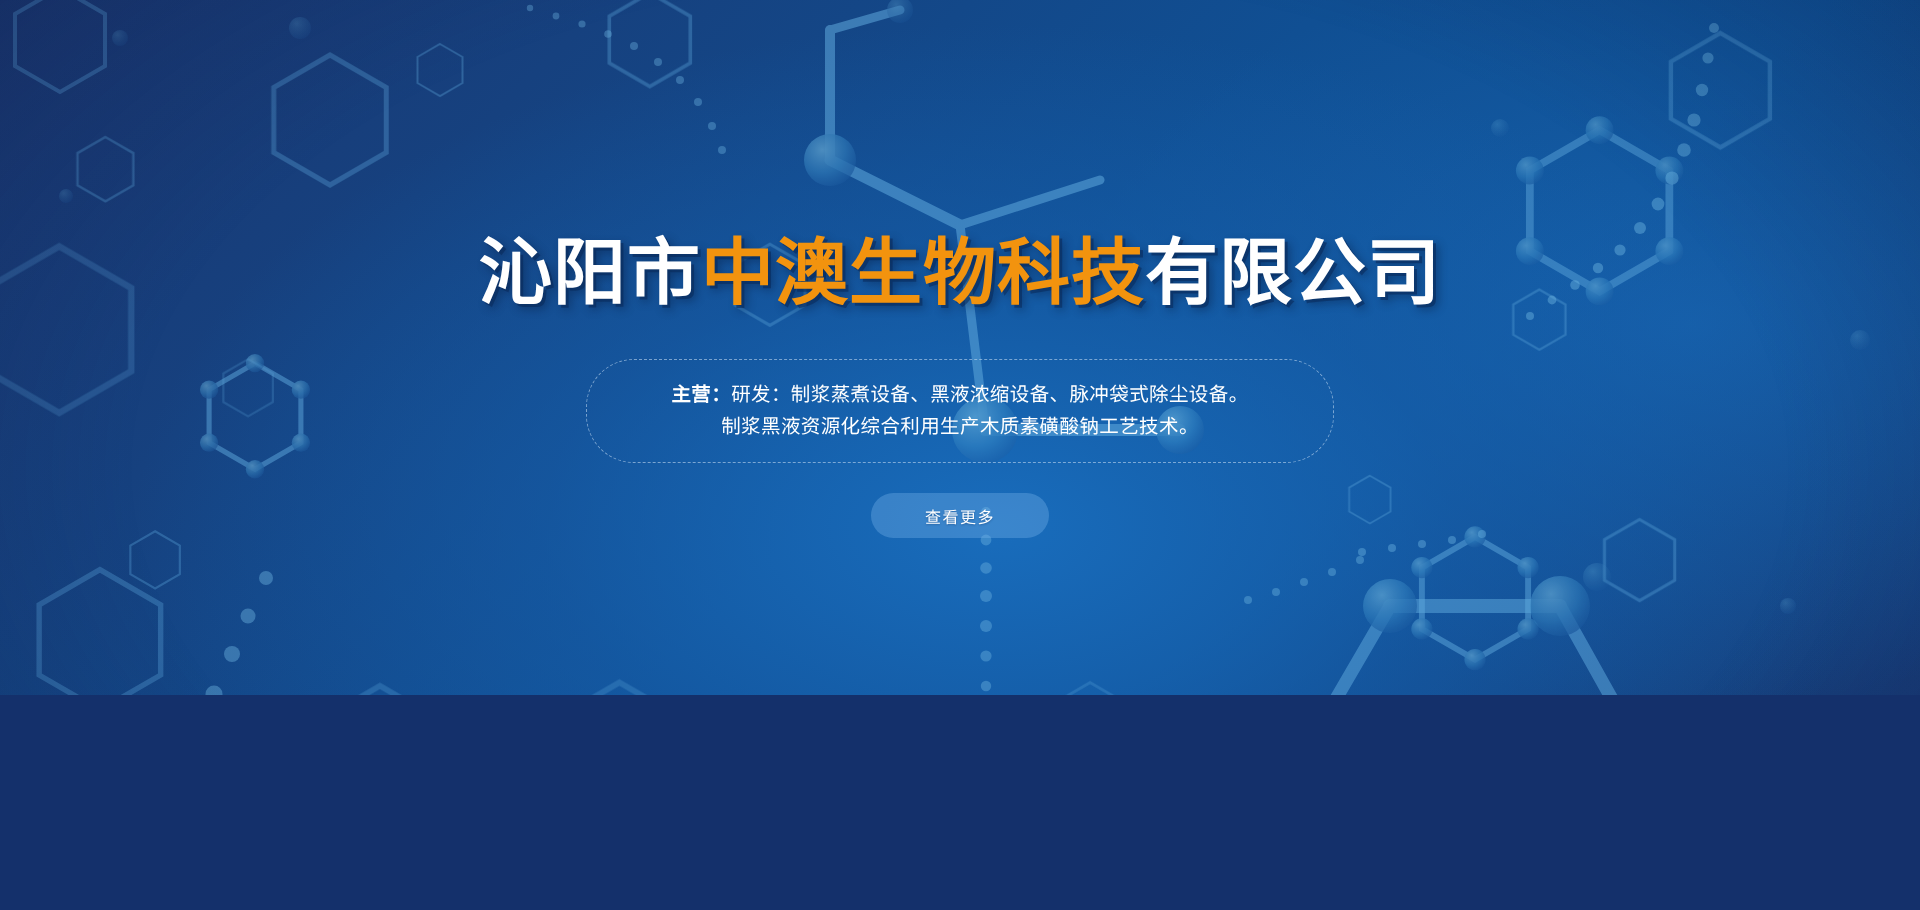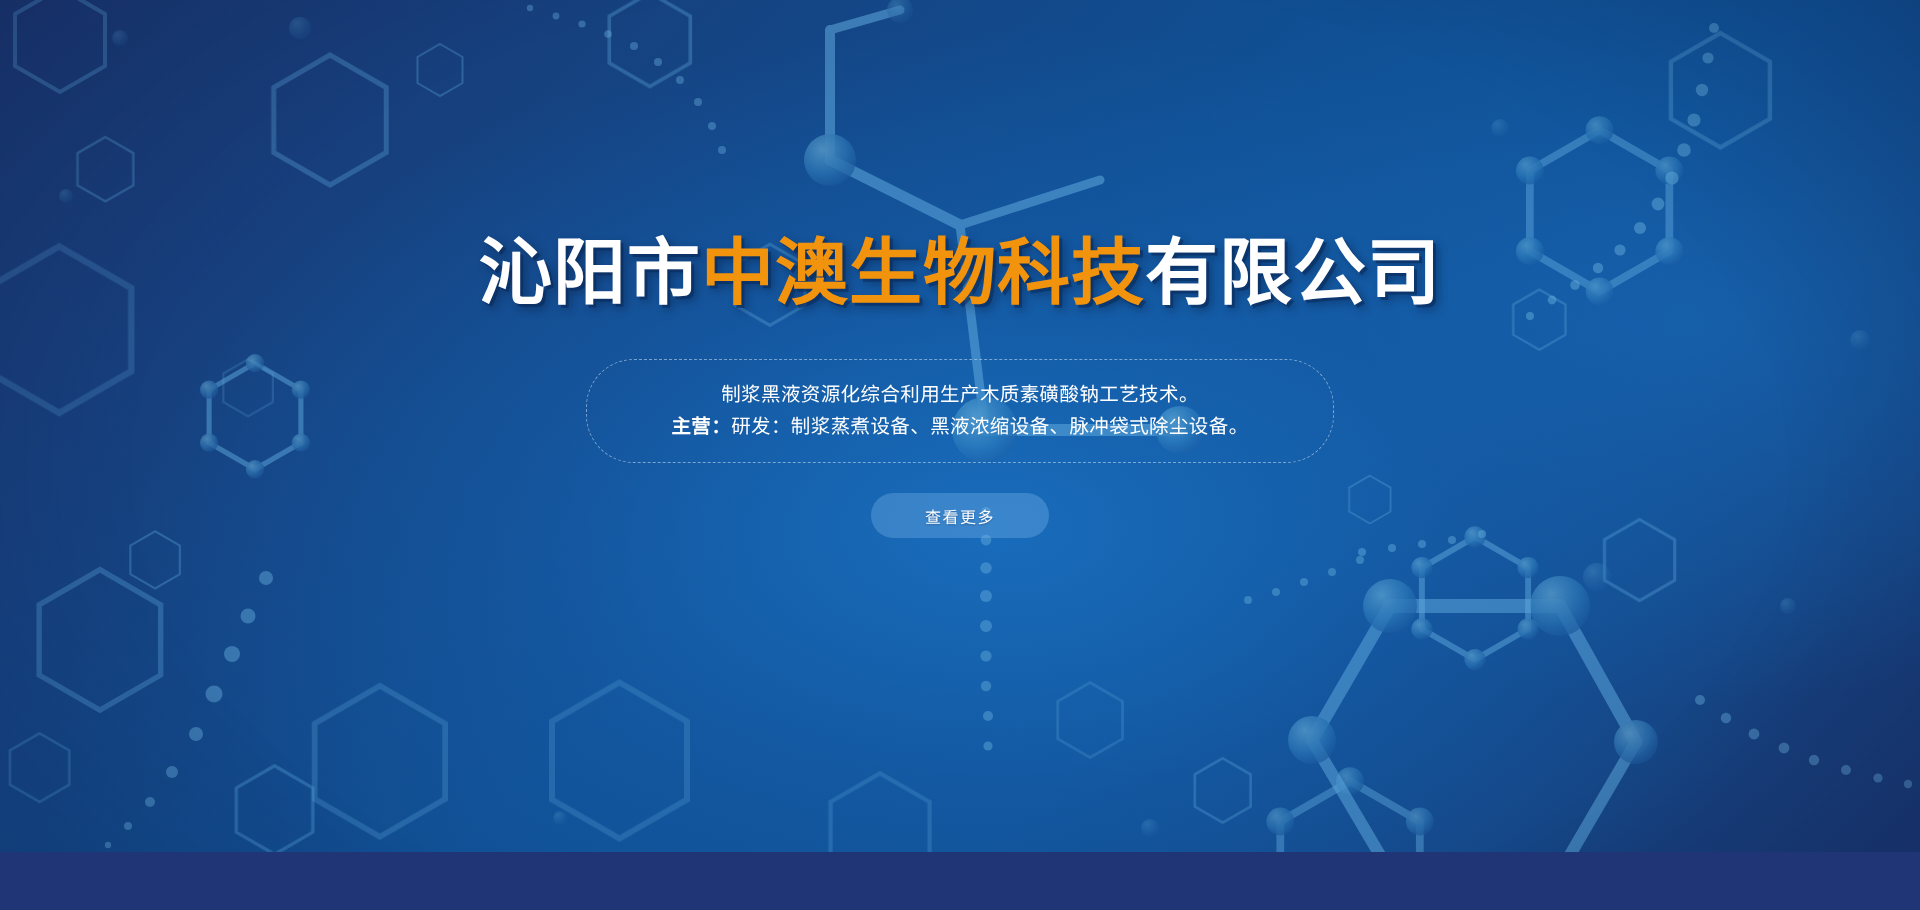--- a/index.html
+++ b/index.html
@@ -9,21 +9,21 @@
     width:1920px;
     height:910px;
     overflow:hidden;
     font-family:"Liberation Sans","DejaVu Sans",sans-serif;
     background:#14306b;
   }
 
   #stage {
     position:relative;
     width:1920px;
-    height:910px;
+    height:695px;
     overflow:hidden;
   }
 
   
   .hero {
     position:absolute;
     left:0; top:0;
     width:1920px;
     height:852px;
     overflow:hidden;
@@ -321,24 +321,24 @@
 
     <div class="vignette"></div>
 
     <div class="hero-content">
 
       <h1 class="hero-title">
         <span>沁阳市</span><span class="accent">中澳生物科技</span><span>有限公司</span>
       </h1>
 
       <div class="subtitle-box">
-        <p class="subtitle-line">制浆黑液资源化综合利用生产木质素磺酸钠工艺技术。</p>
         <p class="subtitle-line">
           <span class="lead">主营：</span><span>研发：制浆蒸煮设备、黑液浓缩设备、脉冲袋式除尘设备。</span>
         </p>
+        <p class="subtitle-line">制浆黑液资源化综合利用生产木质素磺酸钠工艺技术。</p>
       </div>
 
       <button class="more-btn">查看更多</button>
 
     </div>
   </section>
 
   <div class="bottom-bar"></div>
 
 </div>

